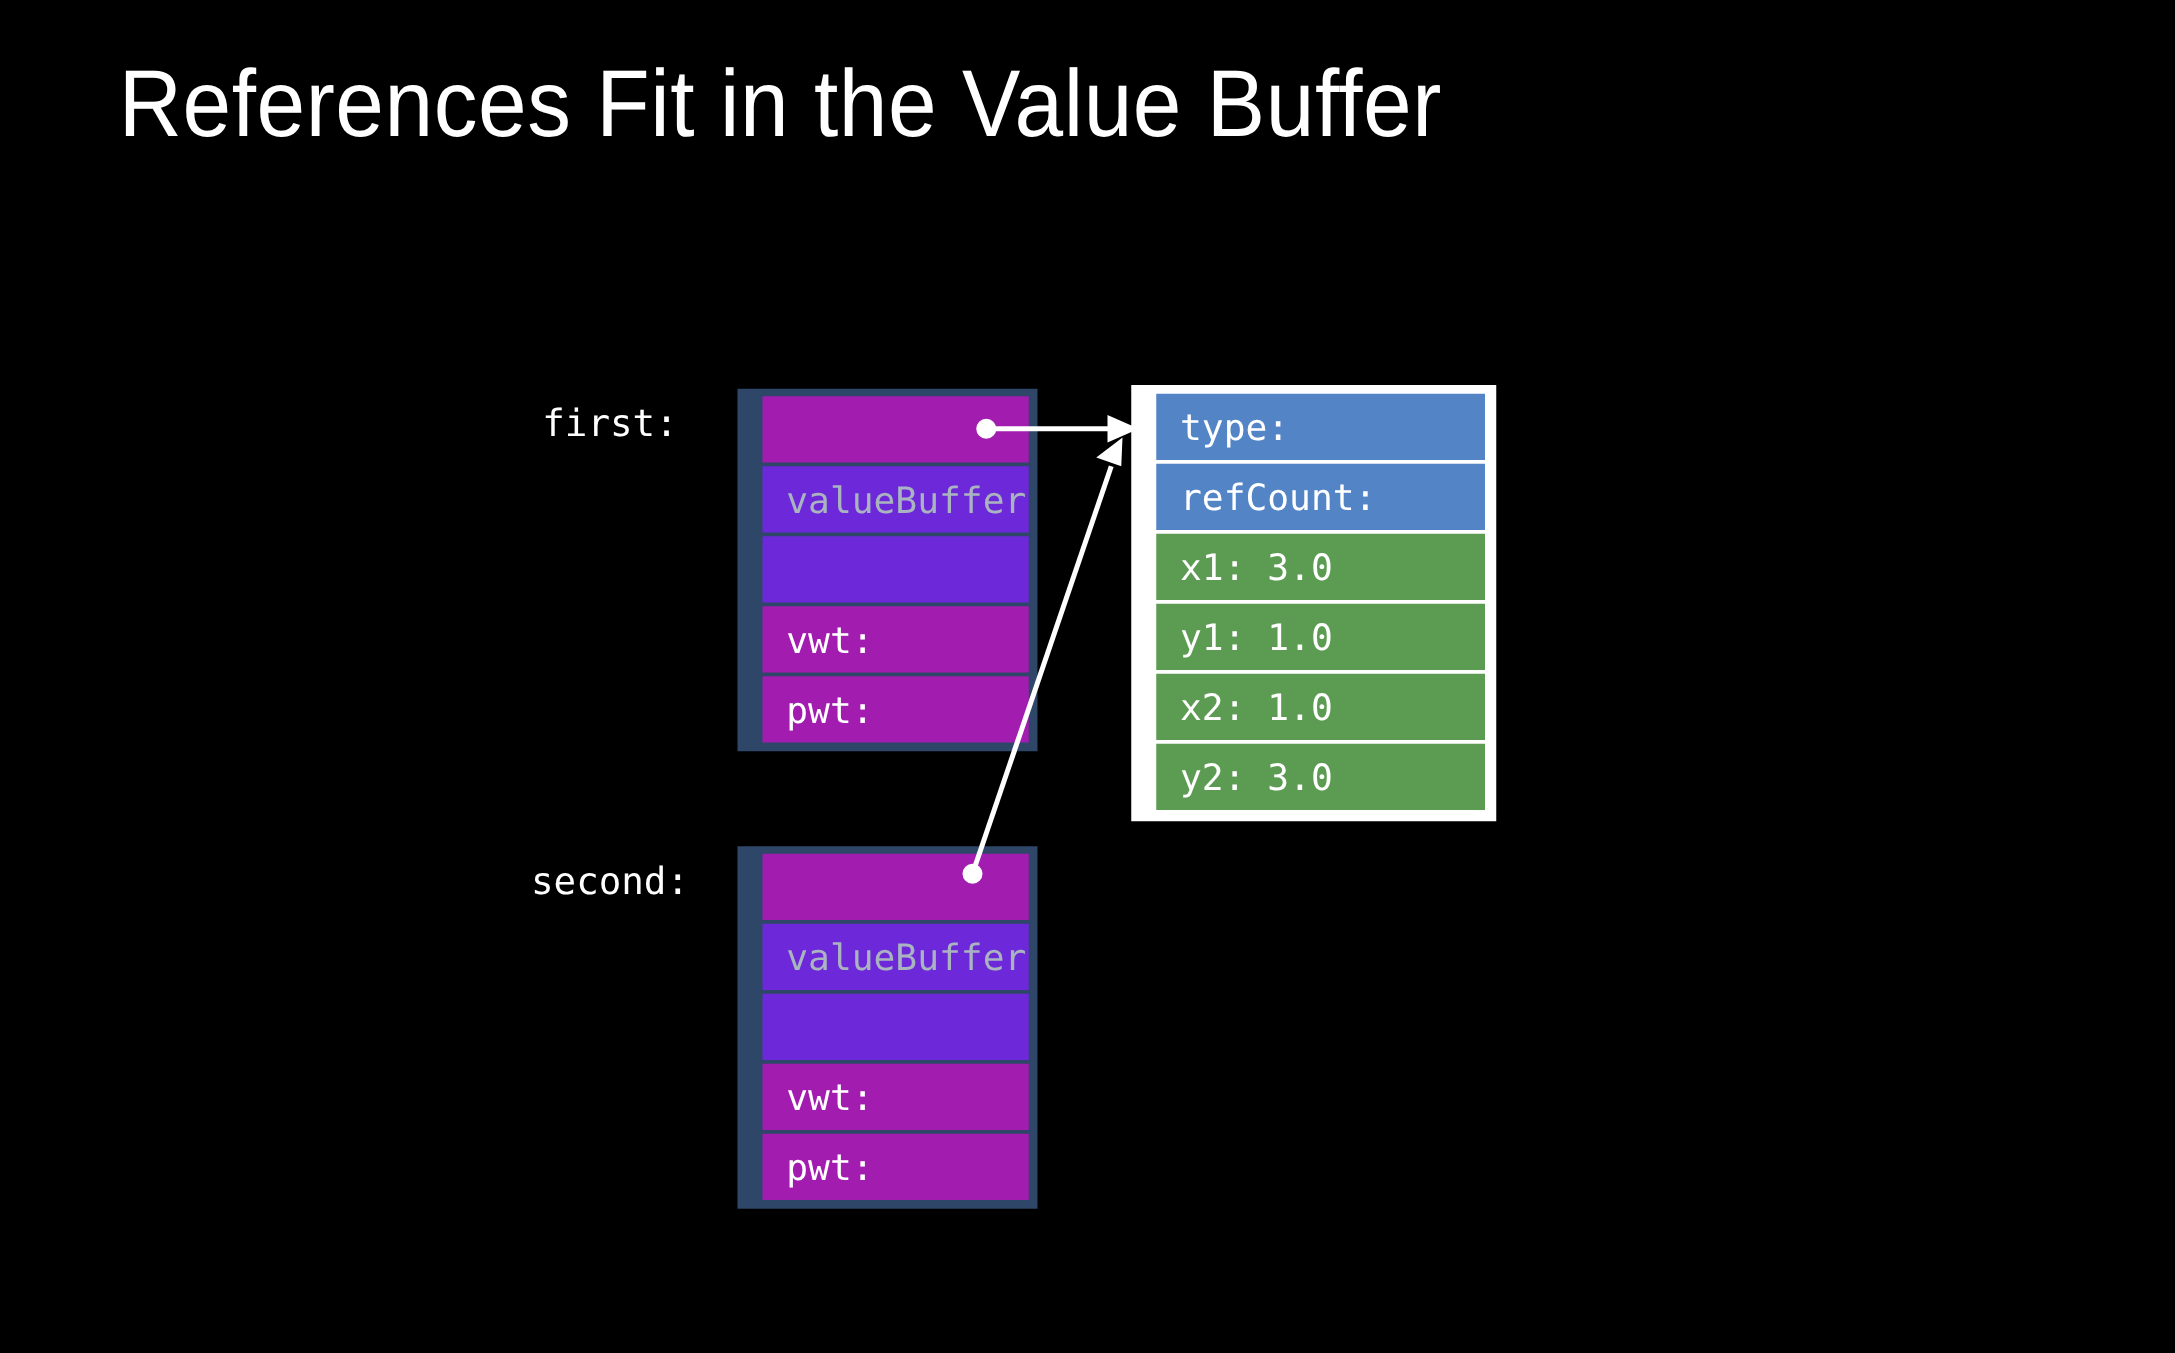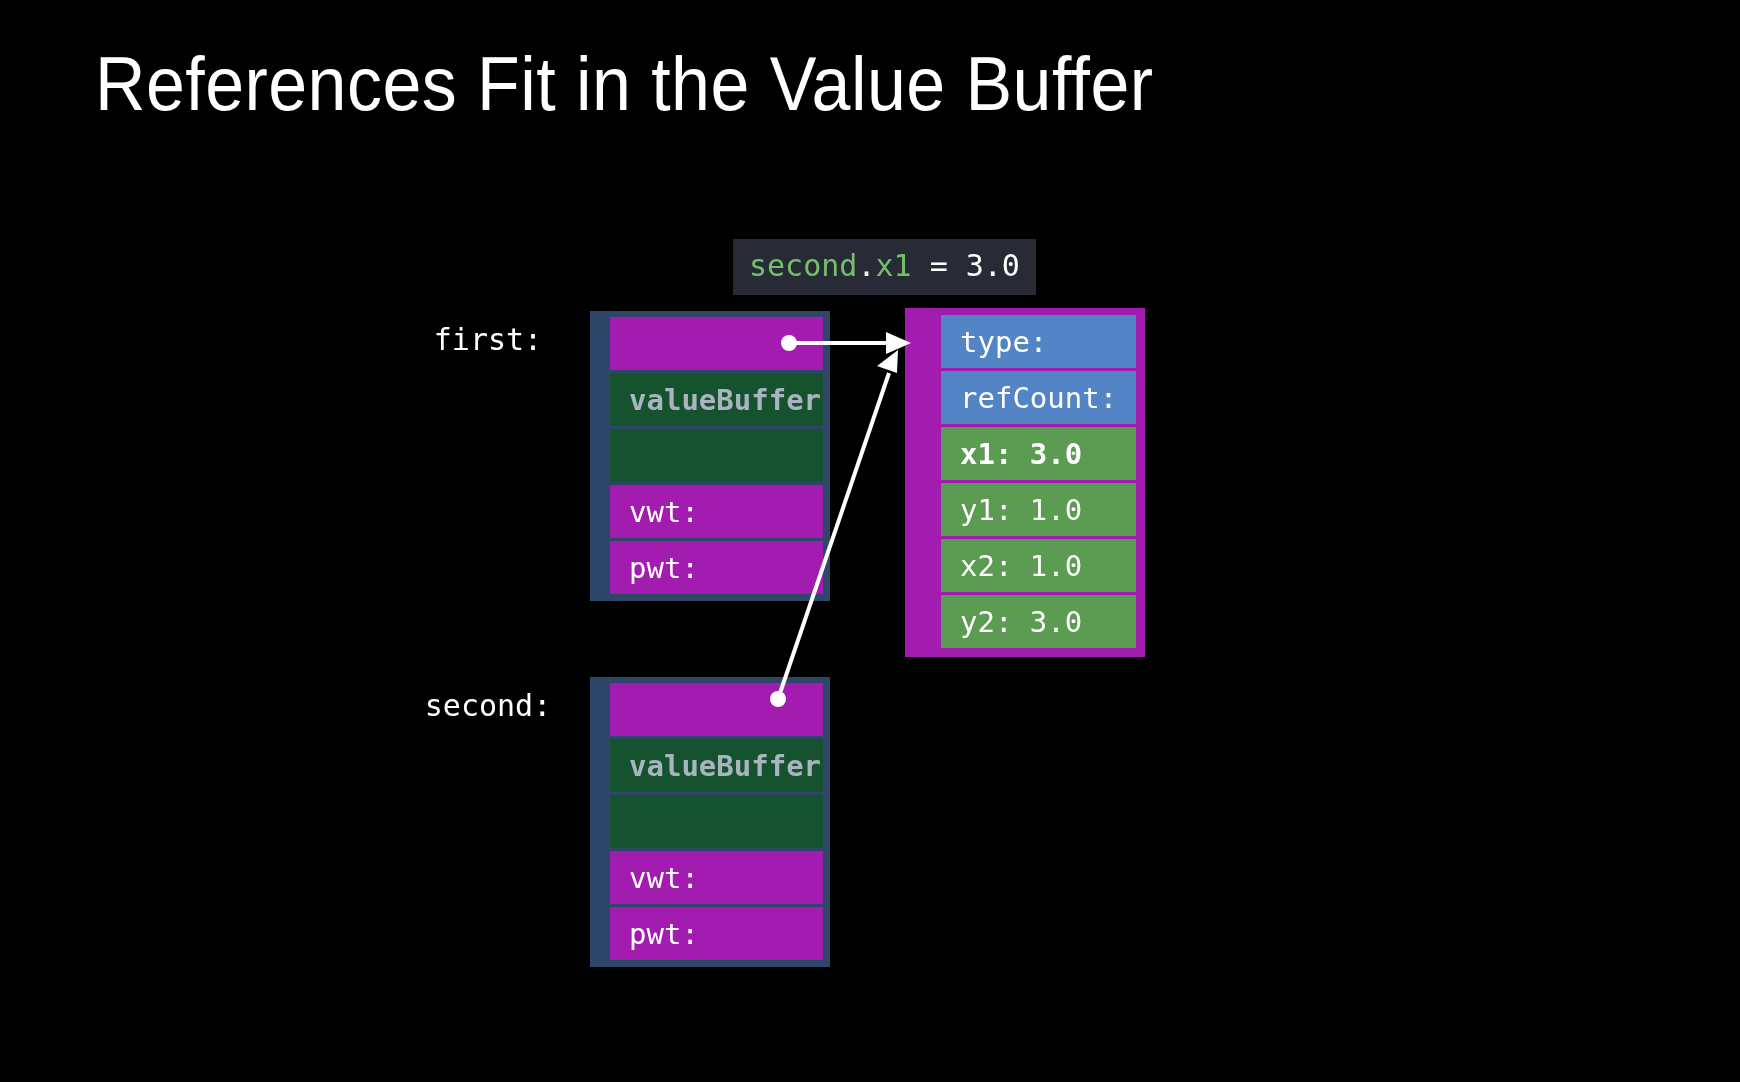--- a/index.html
+++ b/index.html
@@ -69,64 +69,63 @@
     align-items: center;
     padding-left: 19px;
     box-sizing: border-box;
     font-family: "DejaVu Sans Mono", "Liberation Mono", monospace;
     font-size: 29px;
     color: #ffffff;
     white-space: nowrap;
   }
   .cell:last-child { margin-bottom: 0; }
   .cell.bright { background: #a21caf; }
-  .cell.dim    { background: #14532d; font-weight: bold; }
+  .cell.dim    { background: #6d28d9; }
   .cell.vb-label { color: #a9b4c0; }
 
   
   .box-label {
     position: absolute;
     font-family: "DejaVu Sans Mono", "Liberation Mono", monospace;
     font-size: 30px;
     color: #ffffff;
     white-space: nowrap;
     text-align: center;
   }
 
   
   #heap-box {
     position: absolute;
     left: 905px;
     top: 308px;
-    width: 240px;
-    background: #a21caf;
-    padding: 7px 9px 9px 36px;
+    width: 292px;
+    background: #ffffff;
+    padding: 7px 9px 9px 20px;
     box-sizing: border-box;
   }
   #heap-box .cell.hdr  { background: #5385c6; }
   #heap-box .cell.prop { background: #5c9c52; }
-  #heap-box .cell.prop.highlight { font-weight: bold; }
+  #heap-box .cell.prop.highlight { font-weight: normal; }
 
   
   #arrow-layer {
     position: absolute;
     left: 0; top: 0;
     width: 1740px;
     height: 1082px;
     pointer-events: none;
   }
 </style>
 </head>
 <body>
 
 <div id="slide">
 
   <div id="slide-title">References Fit in the Value Buffer</div>
 
-  <div id="code-badge"><span class="tok-id">second</span><span class="tok-punct">.</span><span class="tok-id">x1</span><span class="tok-op"> </span><span class="tok-op">=</span><span class="tok-op"> </span><span class="tok-num">3.0</span></div>
 
   <div class="box-label" style="left:398px; top:322px; width:180px;">first:</div>
 
   <div class="struct-box" style="left:590px; top:311px;">
     <div class="cell bright"></div>
     <div class="cell dim vb-label">valueBuffer</div>
     <div class="cell dim"></div>
     <div class="cell bright">vwt:</div>
     <div class="cell bright">pwt:</div>
   </div>

